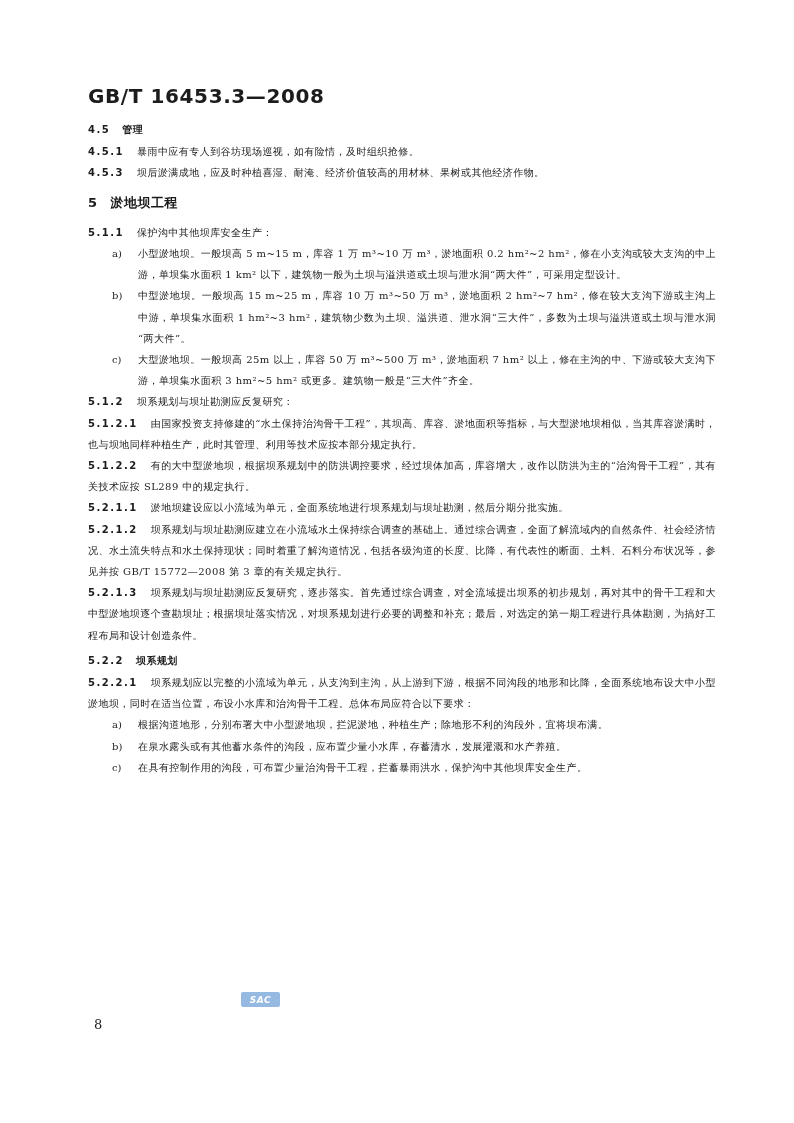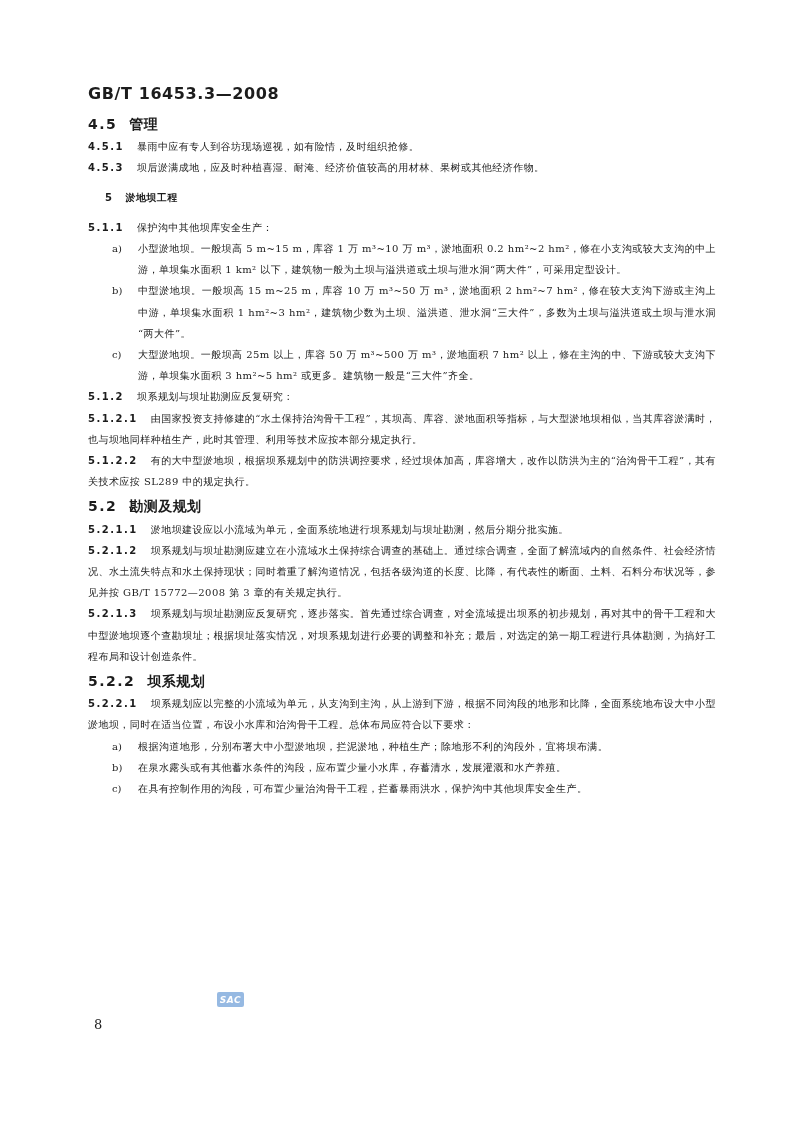--- a/index.html
+++ b/index.html
@@ -5,44 +5,44 @@
   html,body { margin:0; padding:0; background:#e8e8e8; }
   .page {
     position:relative; width:794px; height:1123px; margin:0 auto;
     background:#ffffff; overflow:hidden;
     font-family:"DejaVu Serif","Liberation Serif",serif;
     color:#1c1c1c;
   }
   .content { position:absolute; left:88px; top:84px; width:628px; }
   .doc-header {
     font-family:"DejaVu Sans","Liberation Sans",sans-serif;
-    font-weight:700; font-size:16px; letter-spacing:0.6px;
+    font-weight:700; font-size:20px; letter-spacing:0.6px;
     margin:0 0 11px 0;
   }
   .blk { margin:0; font-size:10px; line-height:21.2px; text-align:justify; letter-spacing:0.45px; }
   .num {
     font-family:"DejaVu Sans","Liberation Sans",sans-serif;
     font-weight:700; letter-spacing:1.5px; margin-right:13px; white-space:nowrap;
   }
   .h1, .h2 {
     font-family:"DejaVu Sans","Liberation Sans",sans-serif;
     font-weight:700;
   }
-  .h1 { font-size:10px; margin:8px 0 9px 17px; }
-  .h2 { font-size:14px; margin:4px 0 1px 0; }
+  .h1 { font-size:13px; margin:8px 0 9px 0; }
+  .h2 { font-size:10px; margin:4px 0 1px 0; }
   .h1 .num, .h2 .num { margin-right:12px; }
   .li { position:relative; padding-left:50px; }
   .li .num {
     position:absolute; left:24px; top:0;
     font-family:"DejaVu Serif","Liberation Serif",serif;
     font-weight:400; letter-spacing:0; margin-right:0;
   }
   .pagenum { position:absolute; left:94px; top:1017px; font-size:13px; letter-spacing:0; }
   .watermark {
-    position:absolute; left:217px; top:992px; width:27px; height:15px;
+    position:absolute; left:241px; top:992px; width:39px; height:15px;
     background:#6f9fd8; opacity:0.72; border-radius:2px;
     display:flex; align-items:center; justify-content:center;
     color:#ffffff; font:italic 700 9px "DejaVu Sans","Liberation Sans",sans-serif;
     letter-spacing:0.5px;
   }
 </style>
 </head>
 <body>
 
 <div class="page">
@@ -68,21 +68,20 @@
     <p class="blk li"><span class="num">b)</span><span>中型淤地坝。一般坝高 15 m~25 m，库容 10 万 m³~50 万 m³，淤地面积 2 hm²~7 hm²，修在较大支沟下游或主沟上中游，单坝集水面积 1 hm²~3 hm²，建筑物少数为土坝、溢洪道、泄水洞“三大件”，多数为土坝与溢洪道或土坝与泄水洞“两大件”。</span></p>
 
     <p class="blk li"><span class="num">c)</span><span>大型淤地坝。一般坝高 25m 以上，库容 50 万 m³~500 万 m³，淤地面积 7 hm² 以上，修在主沟的中、下游或较大支沟下游，单坝集水面积 3 hm²~5 hm² 或更多。建筑物一般是“三大件”齐全。</span></p>
 
     <p class="blk p"><span class="num">5.1.2</span><span>坝系规划与坝址勘测应反复研究：</span></p>
 
     <p class="blk p"><span class="num">5.1.2.1</span><span>由国家投资支持修建的“水土保持治沟骨干工程”，其坝高、库容、淤地面积等指标，与大型淤地坝相似，当其库容淤满时，也与坝地同样种植生产，此时其管理、利用等技术应按本部分规定执行。</span></p>
 
     <p class="blk p"><span class="num">5.1.2.2</span><span>有的大中型淤地坝，根据坝系规划中的防洪调控要求，经过坝体加高，库容增大，改作以防洪为主的“治沟骨干工程”，其有关技术应按 SL289 中的规定执行。</span></p>
 
-    <p class="blk h2"><span class="num">5.2</span><span>勘测及规划</span></p>
 
 
     <p class="blk p"><span class="num">5.2.1.1</span><span>淤地坝建设应以小流域为单元，全面系统地进行坝系规划与坝址勘测，然后分期分批实施。</span></p>
 
     <p class="blk p"><span class="num">5.2.1.2</span><span>坝系规划与坝址勘测应建立在小流域水土保持综合调查的基础上。通过综合调查，全面了解流域内的自然条件、社会经济情况、水土流失特点和水土保持现状；同时着重了解沟道情况，包括各级沟道的长度、比降，有代表性的断面、土料、石料分布状况等，参见并按 GB/T 15772—2008 第 3 章的有关规定执行。</span></p>
 
     <p class="blk p"><span class="num">5.2.1.3</span><span>坝系规划与坝址勘测应反复研究，逐步落实。首先通过综合调查，对全流域提出坝系的初步规划，再对其中的骨干工程和大中型淤地坝逐个查勘坝址；根据坝址落实情况，对坝系规划进行必要的调整和补充；最后，对选定的第一期工程进行具体勘测，为搞好工程布局和设计创造条件。</span></p>
 
     <p class="blk h2"><span class="num">5.2.2</span><span>坝系规划</span></p>
 

